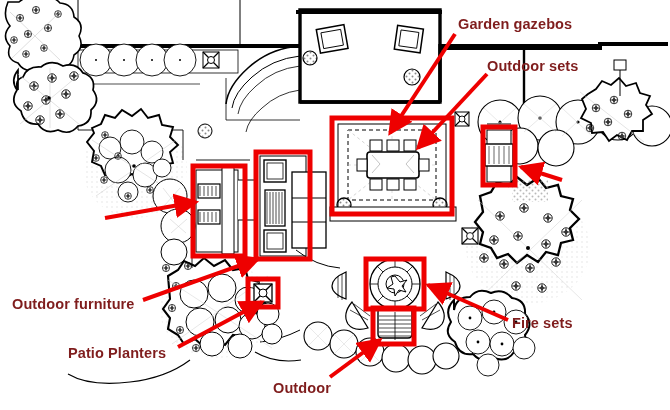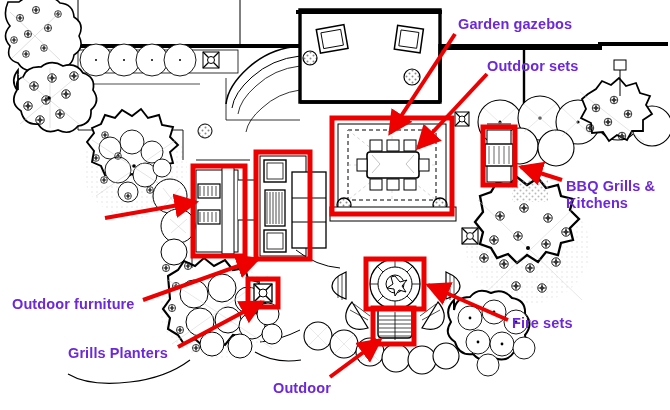--- a/index.html
+++ b/index.html
@@ -1,20 +1,20 @@
 <!DOCTYPE html>
 <html><head>
 <meta charset="utf-8">
 <style>
   html,body{margin:0;padding:0;background:#fff;}
   body{width:670px;height:410px;overflow:hidden;
        font-family:"Liberation Sans", sans-serif;}
   #plan{position:relative;width:670px;height:410px;background:#ffffff;}
   svg.layer{position:absolute;left:0;top:0;width:670px;height:410px;}
-  .annot{position:absolute;color:#6d28d9;font-weight:bold;font-size:14.5px;
+  .annot{position:absolute;color:#7f1d1d;font-weight:bold;font-size:14.5px;
          line-height:17px;white-space:pre;letter-spacing:0.1px;}
 </style>
 </head>
 <body>
 
 <div id="plan">
 
   <svg class="layer" viewBox="0 0 670 410">
     <defs>
       <pattern id="hatchDot" width="6" height="6" patternUnits="userSpaceOnUse">
@@ -474,20 +474,18 @@
     <line x1="562" y1="180" x2="521" y2="167" stroke="#ee0000" stroke-width="4" marker-end="url(#ah)"></line>
     <line x1="105" y1="218" x2="196" y2="202" stroke="#ee0000" stroke-width="4" marker-end="url(#ah)"></line>
     <line x1="143" y1="300" x2="258" y2="259" stroke="#ee0000" stroke-width="4" marker-end="url(#ah)"></line>
     <line x1="178" y1="347" x2="262" y2="302" stroke="#ee0000" stroke-width="4" marker-end="url(#ah)"></line>
     <line x1="330" y1="377" x2="380" y2="340" stroke="#ee0000" stroke-width="4" marker-end="url(#ah)"></line>
     <line x1="508" y1="320" x2="428" y2="285" stroke="#ee0000" stroke-width="4" marker-end="url(#ah)"></line>
   </svg>
 
   <div class="annot" style="left:458px;top:16px;">Garden gazebos</div>
   <div class="annot" style="left:487px;top:58px;">Outdoor sets</div>
-  <div class="annot" style="left:566px;top:178px;">BBQ Grills &amp;
-Kitchens</div>
   <div class="annot" style="left:12px;top:296px;">Outdoor furniture</div>
-  <div class="annot" style="left:68px;top:345px;">Grills Planters</div>
+  <div class="annot" style="left:68px;top:345px;">Patio Planters</div>
   <div class="annot" style="left:273px;top:380px;">Outdoor</div>
   <div class="annot" style="left:512px;top:315px;">Fire sets</div>
 
 </div>
 
 </body></html>

